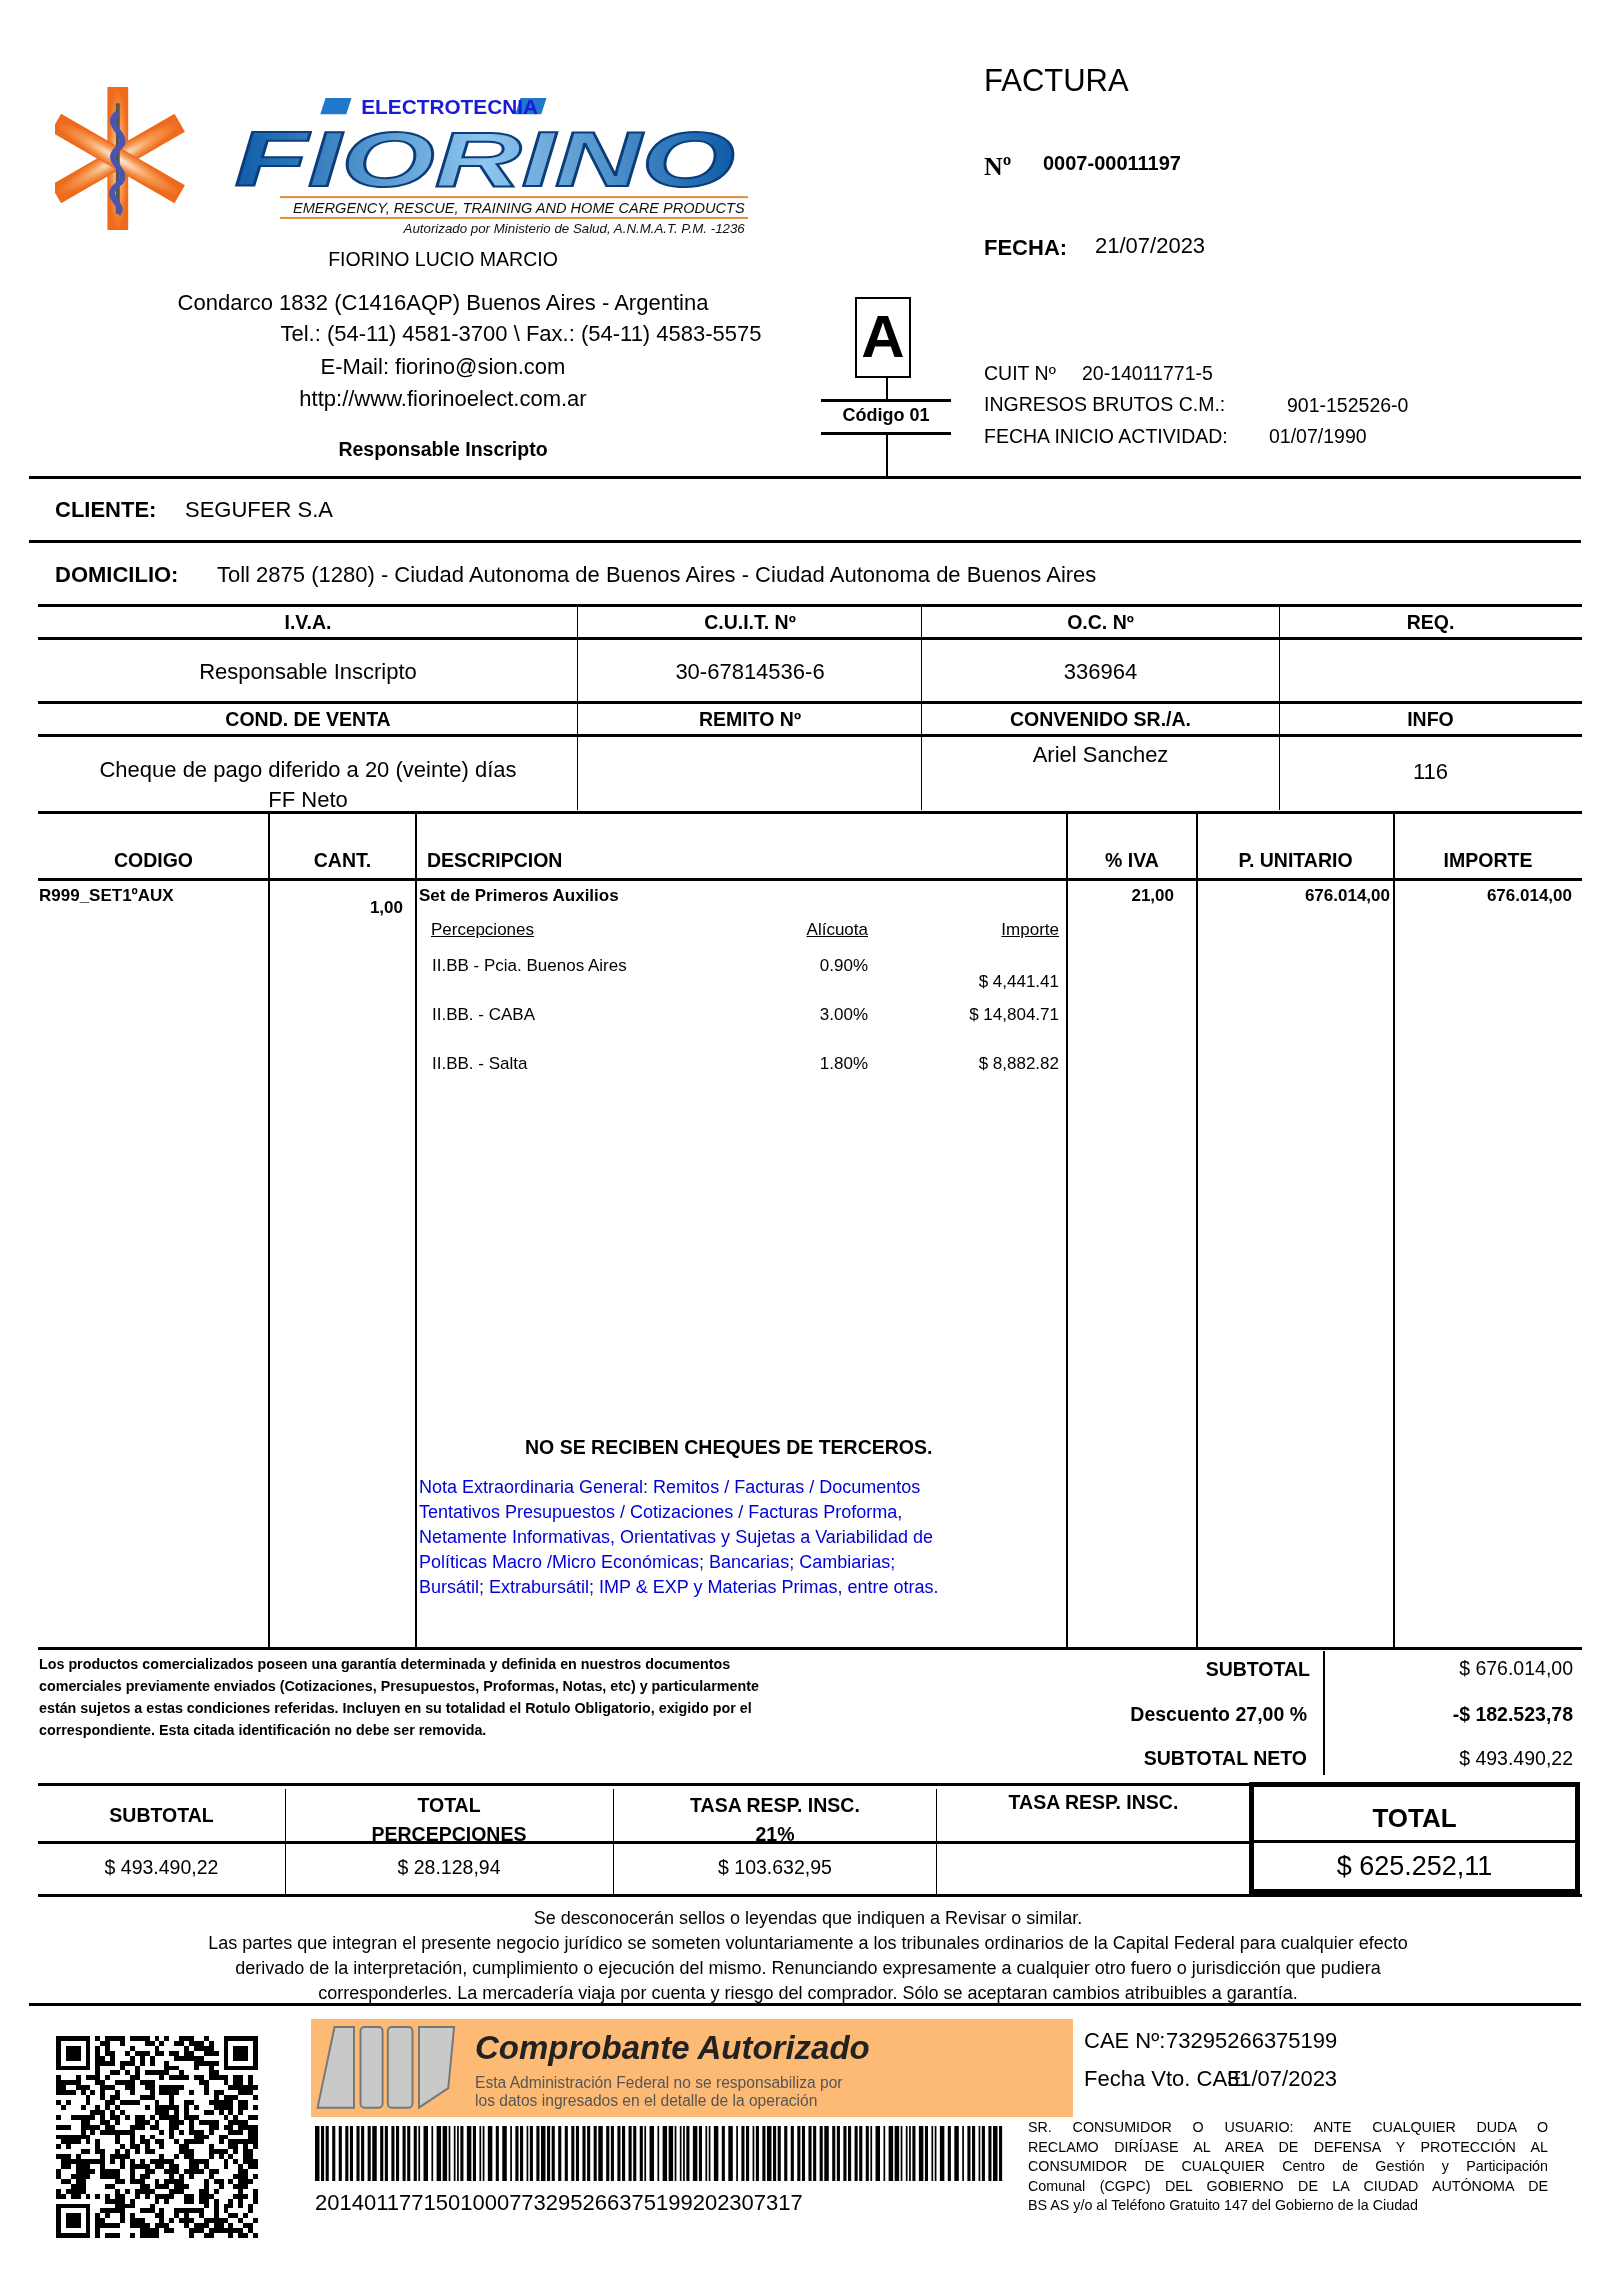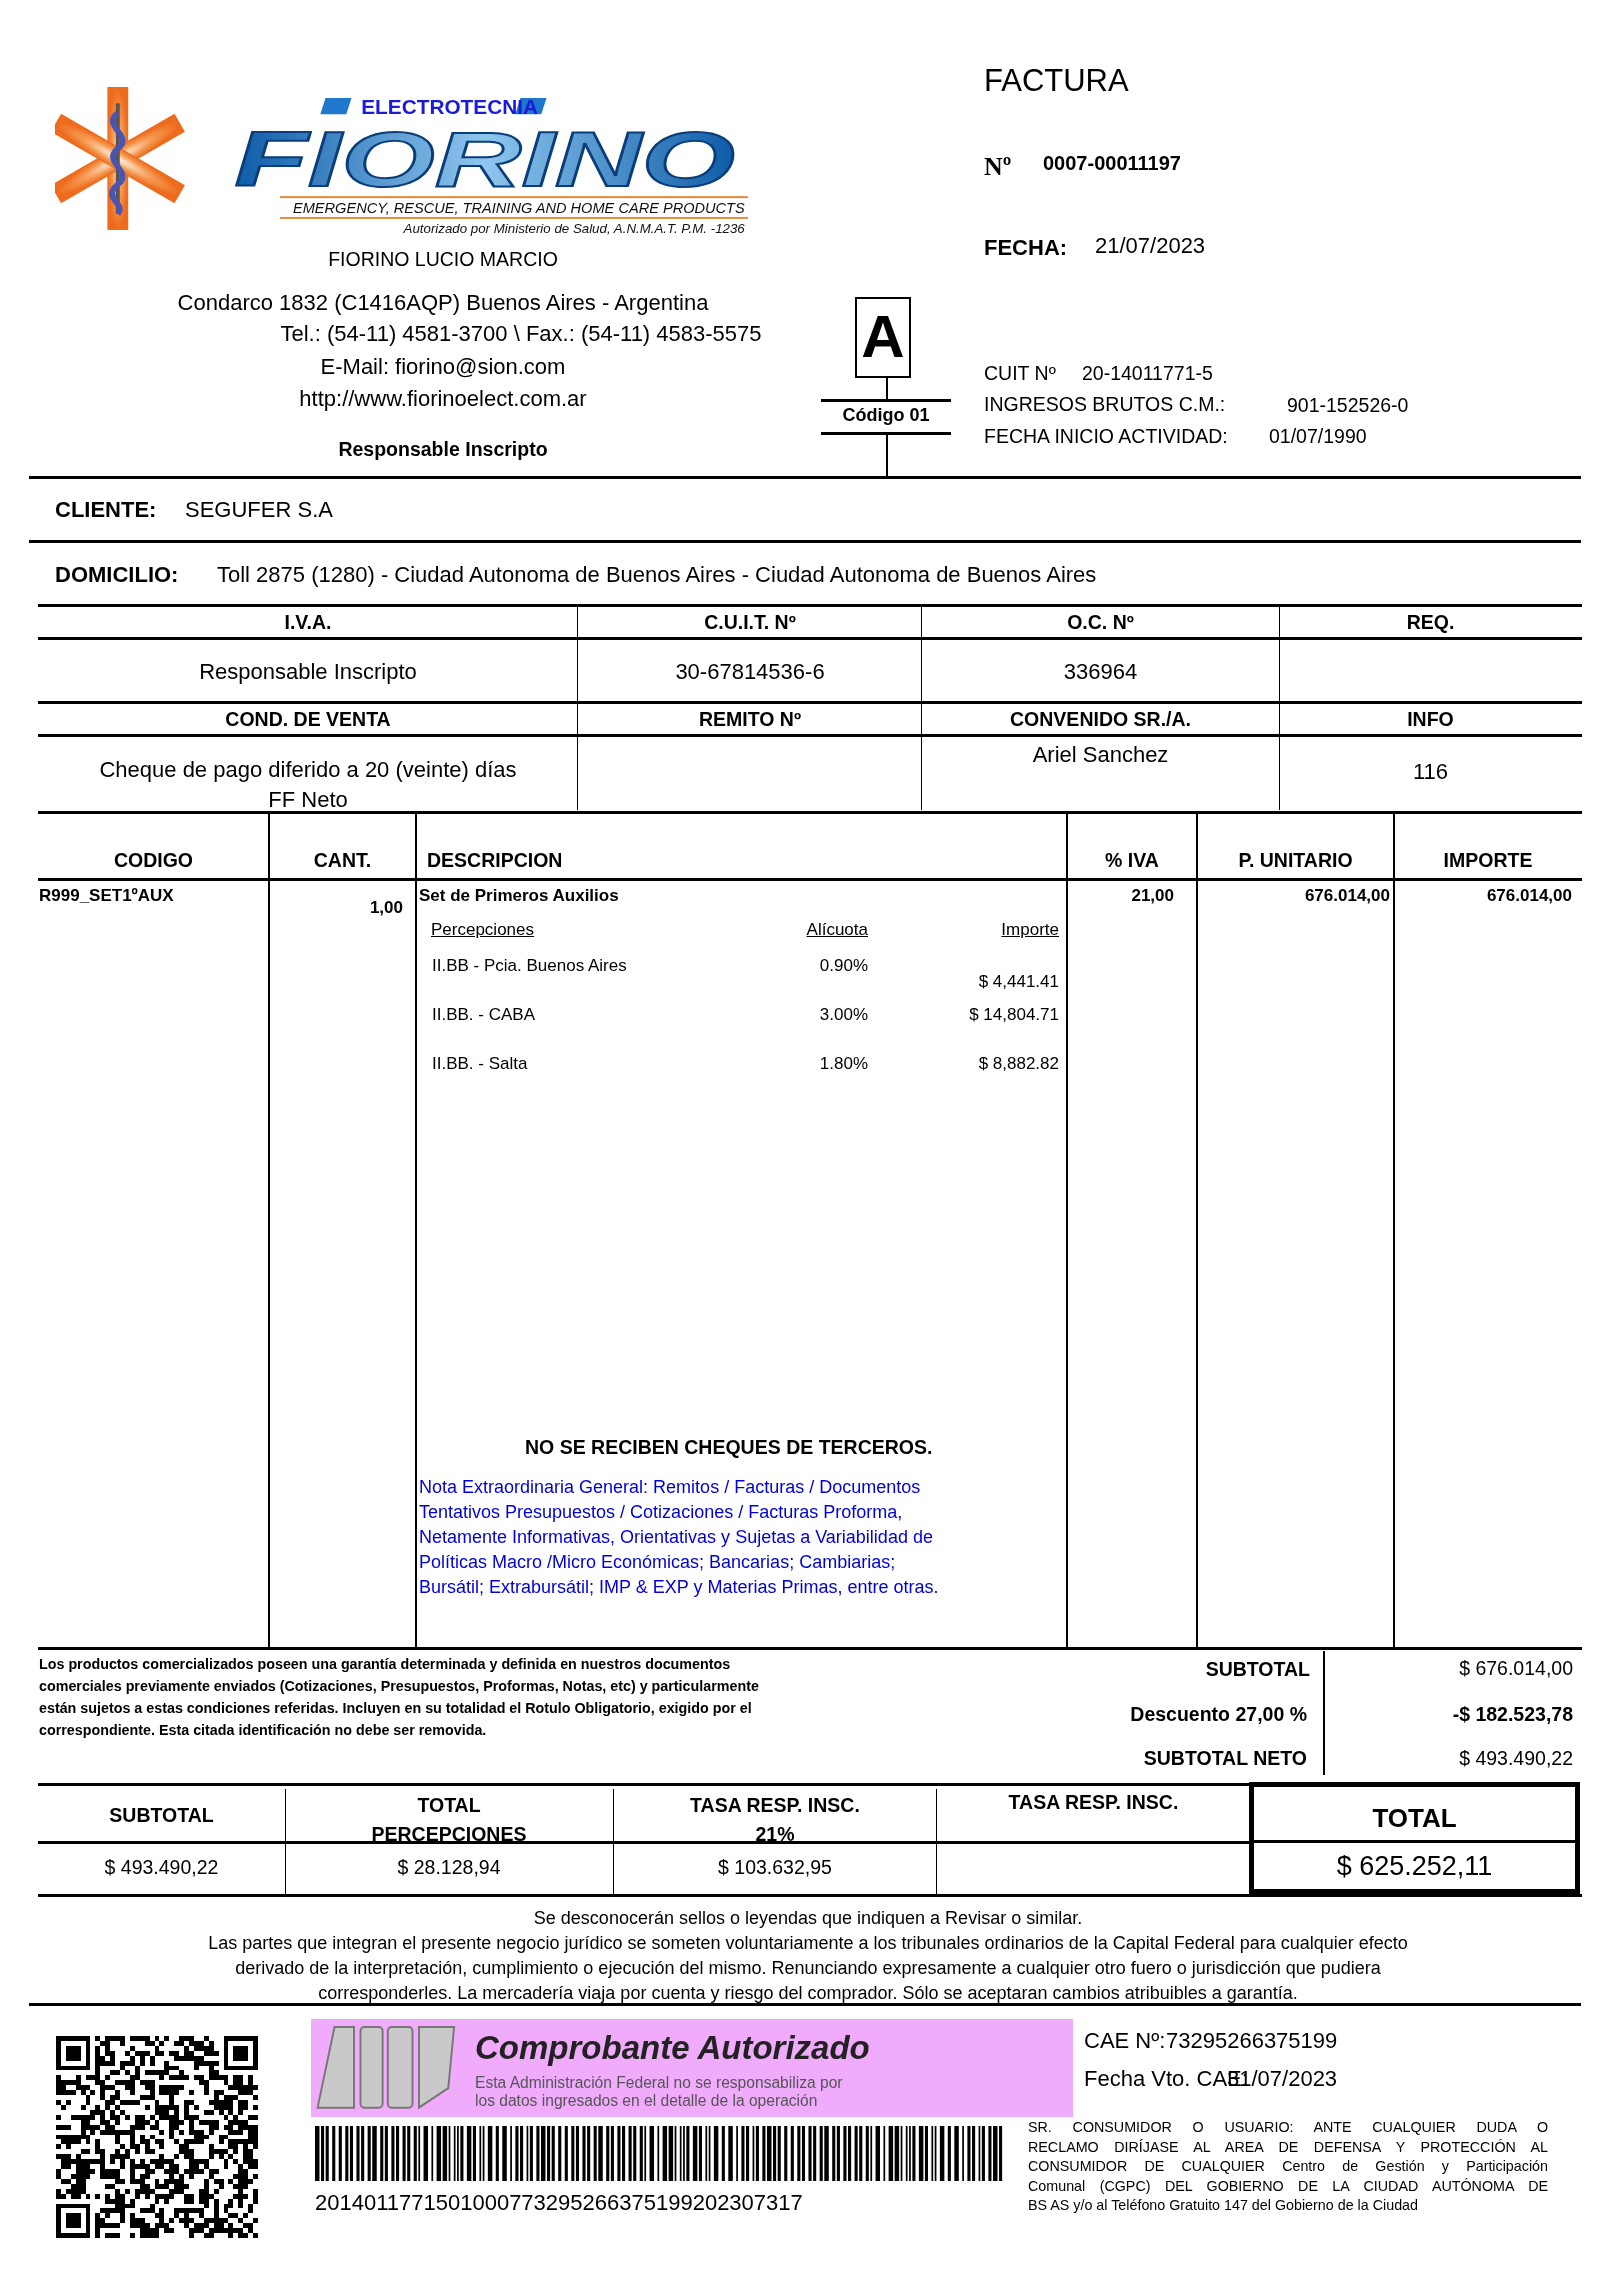--- a/index.html
+++ b/index.html
@@ -14,21 +14,21 @@
   .t34 { font-size:22px; }
   .t30 { font-size:19.5px; }
   .t28 { font-size:18px; }
   .t26 { font-size:17px; }
   .t22 { font-size:14.3px; }
   .blue { color:#0000d8; }
   .u { text-decoration:underline; }
   
   .logo-star { position:absolute; left:55px; left:55px; top:87px; width:149px; height:143px; }
   .logo-brand { position:absolute; left:195px; top:85px; width:560px; height:156px; }
-  .afip { position:absolute; left:311px; top:2019px; width:762px; height:98px; background:#f0abfc; }
+  .afip { position:absolute; left:311px; top:2019px; width:762px; height:98px; background:#fdba74; }
   .qr { position:absolute; left:56px; top:2036px; width:202px; height:202px; }
   .barcode { position:absolute; left:315px; top:2126px; width:688px; height:55px; }
   .total-box { position:absolute; left:1249px; top:1782px; width:331px; height:112px;
                border:5.2px solid #000; box-sizing:border-box; }
   .legal-just { text-align:justify; text-align-last:justify; }
 </style>
 </head>
 <body>
 
 <div>

